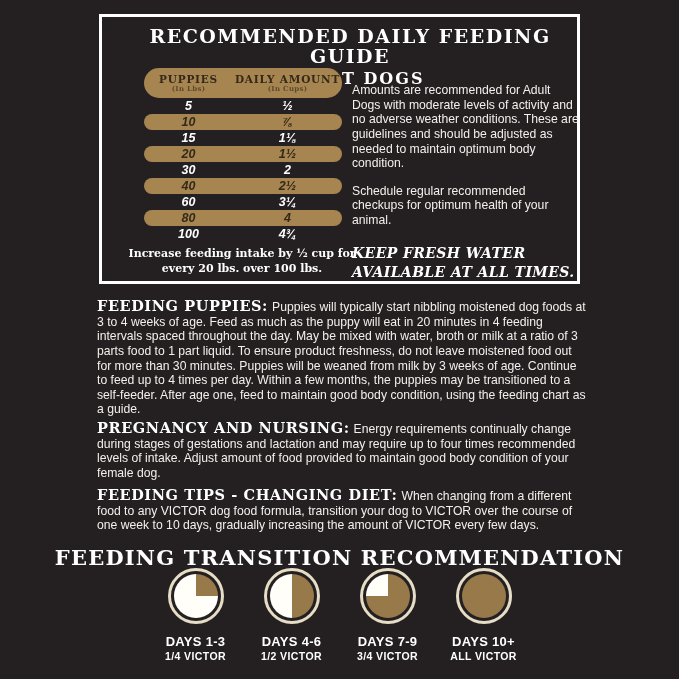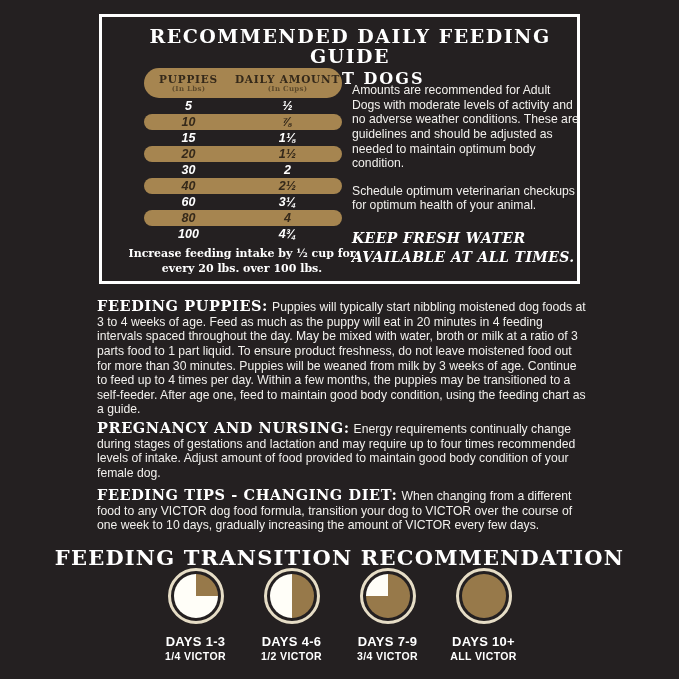--- a/index.html
+++ b/index.html
@@ -123,21 +123,21 @@
       <div class="trow dark">
         <span class="tw">100</span>
         <span class="ta">4¾</span>
       </div>
     </div>
 
     <div class="fg-note">Increase feeding intake by ½ cup for every 20 lbs. over 100 lbs.</div>
 
     <div class="gb-right">
       <p>Amounts are recommended for Adult Dogs with moderate levels of activity and no adverse weather conditions. These are guidelines and should be adjusted as needed to maintain optimum body condition.</p>
-      <p>Schedule optimum veterinarian checkups for optimum health of your animal.</p>
+      <p>Schedule regular recommended checkups for optimum health of your animal.</p>
       <div class="water">KEEP FRESH WATER AVAILABLE AT ALL TIMES.</div>
     </div>
   </div>
 
   <div class="section" id="sec-puppies">
     <span class="sec-head">FEEDING PUPPIES:</span><span>Puppies will typically start nibbling moistened dog foods at 3 to 4 weeks of age. Feed as much as the puppy will eat in 20 minutes in 4 feeding intervals spaced throughout the day. May be mixed with water, broth or milk at a ratio of 3 parts food to 1 part liquid. To ensure product freshness, do not leave moistened food out for more than 30 minutes. Puppies will be weaned from milk by 3 weeks of age. Continue to feed up to 4 times per day. Within a few months, the puppies may be transitioned to a self-feeder. After age one, feed to maintain good body condition, using the feeding chart as a guide.</span>
   </div>
 
   <div class="section" id="sec-pregnancy">
     <span class="sec-head">PREGNANCY AND NURSING:</span><span>Energy requirements continually change during stages of gestations and lactation and may require up to four times recommended levels of intake. Adjust amount of food provided to maintain good body condition of your female dog.</span>

